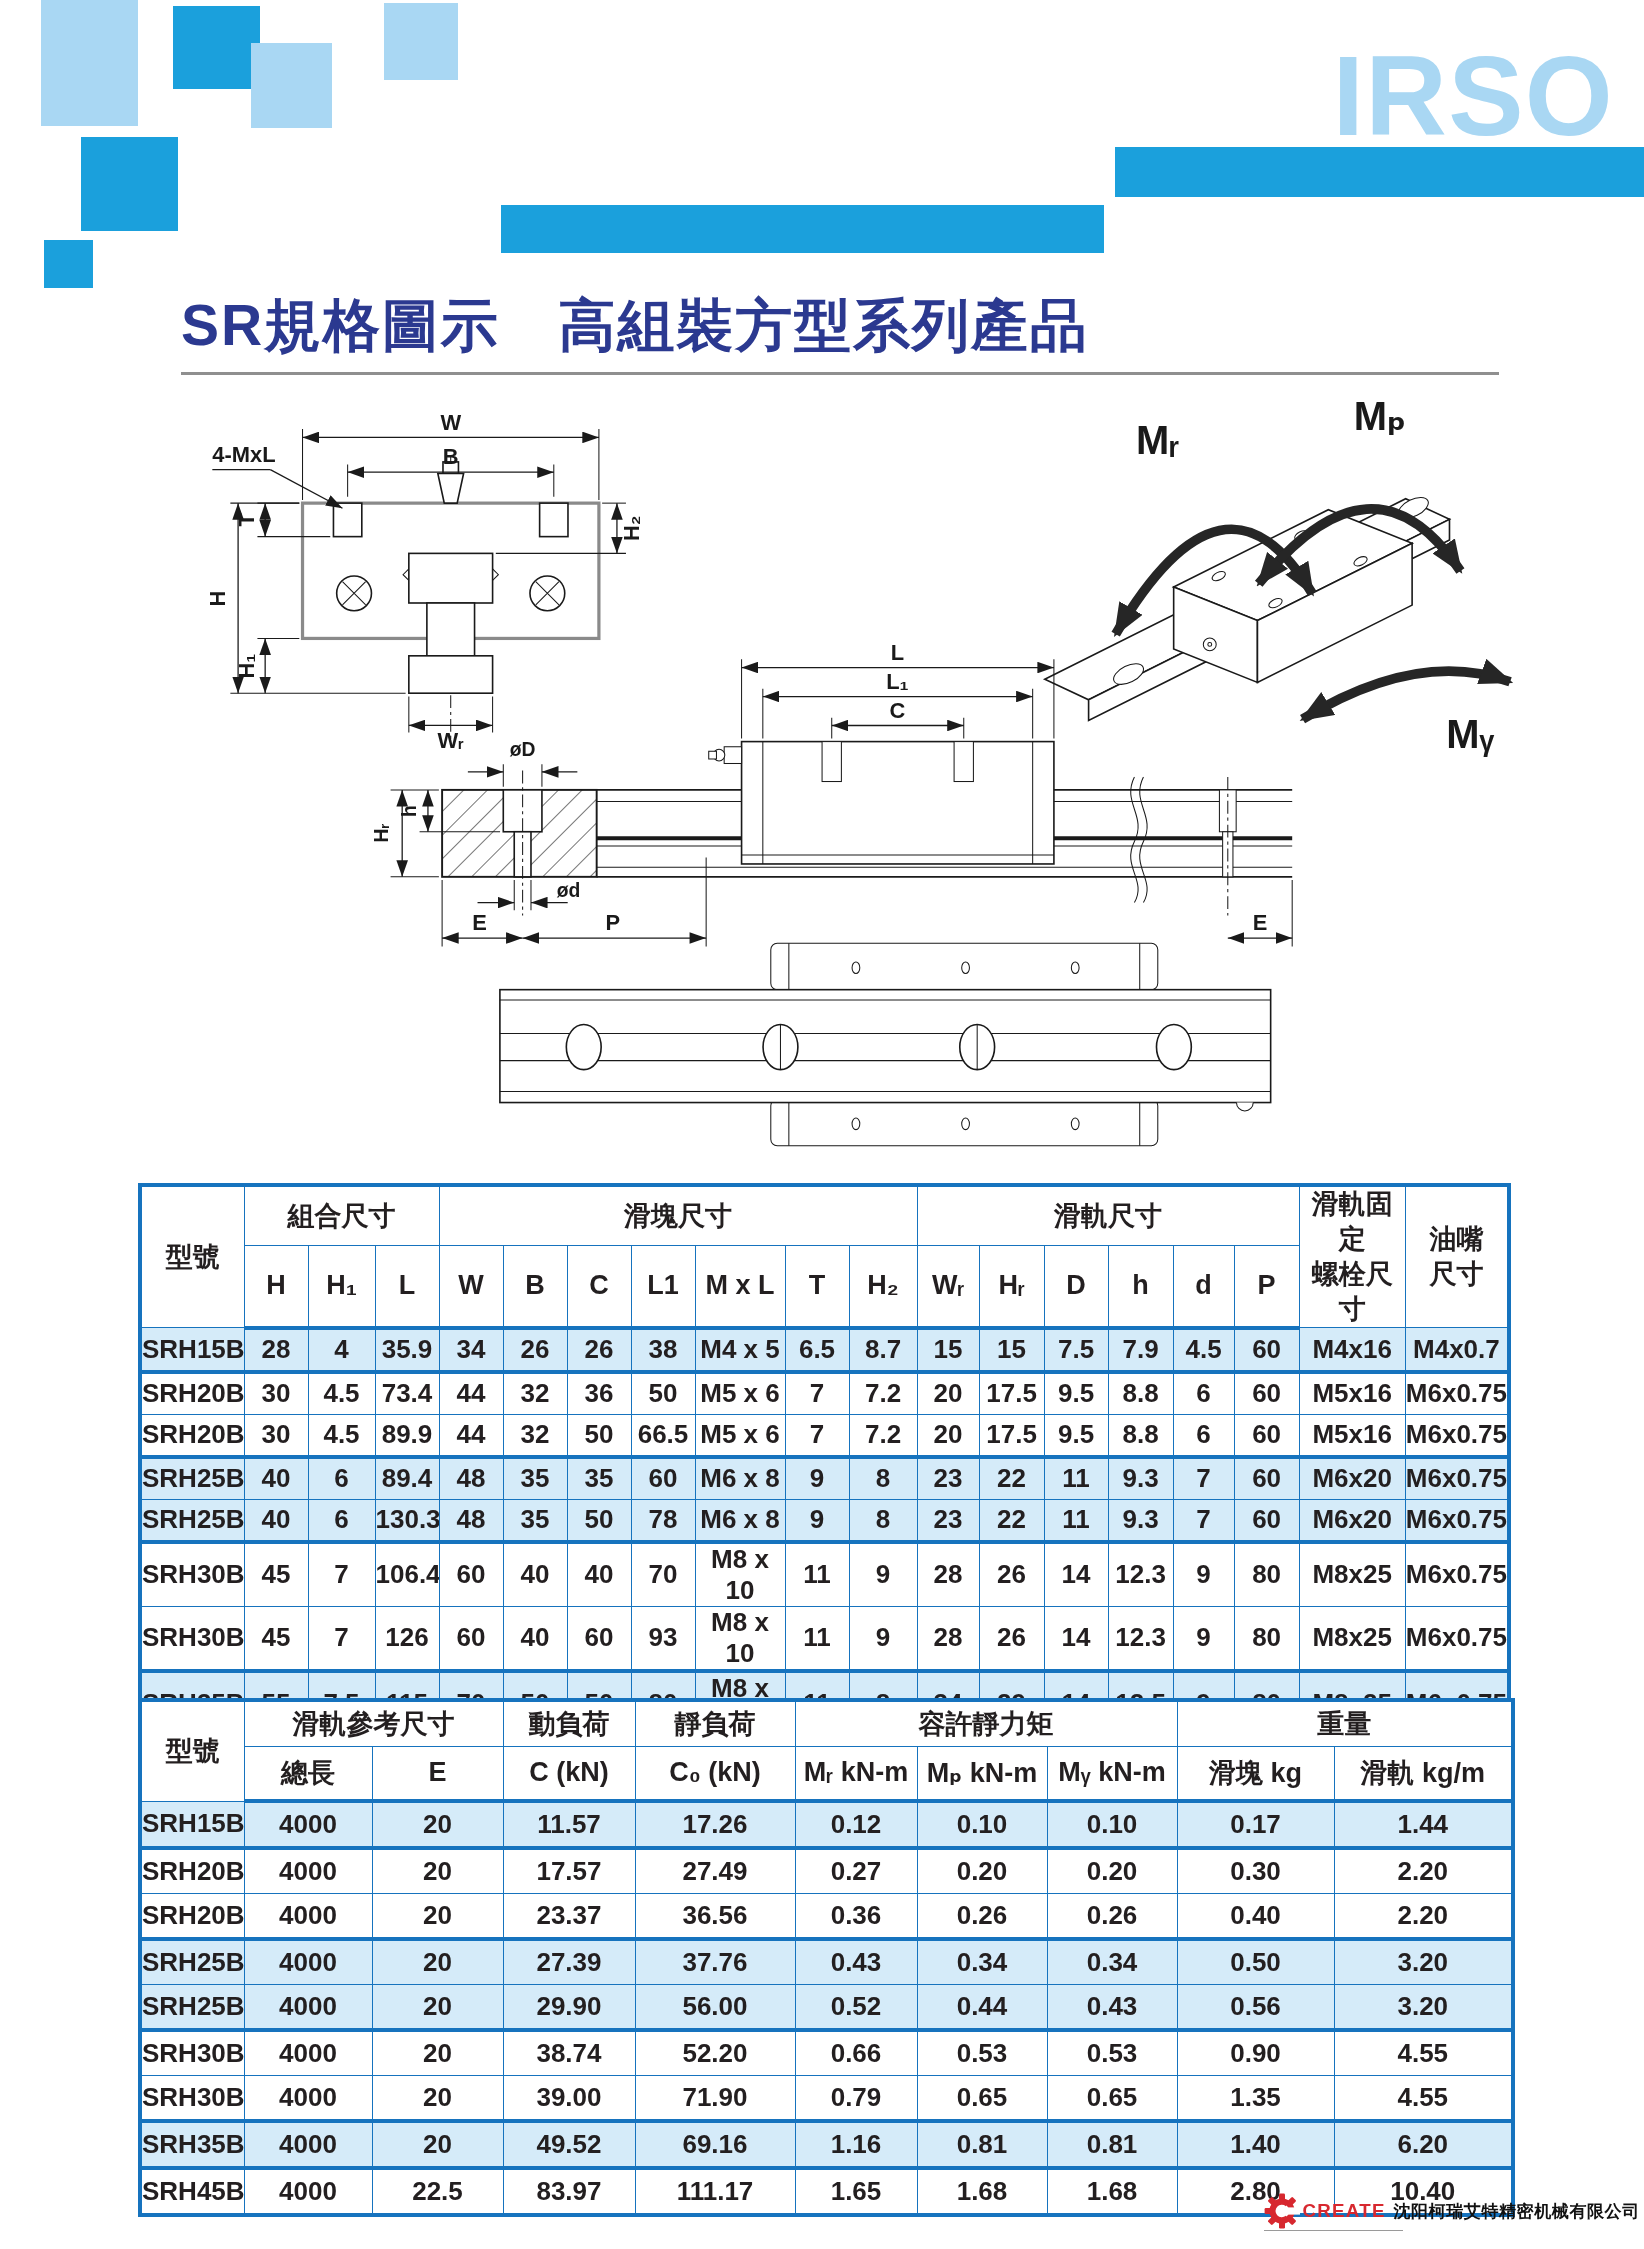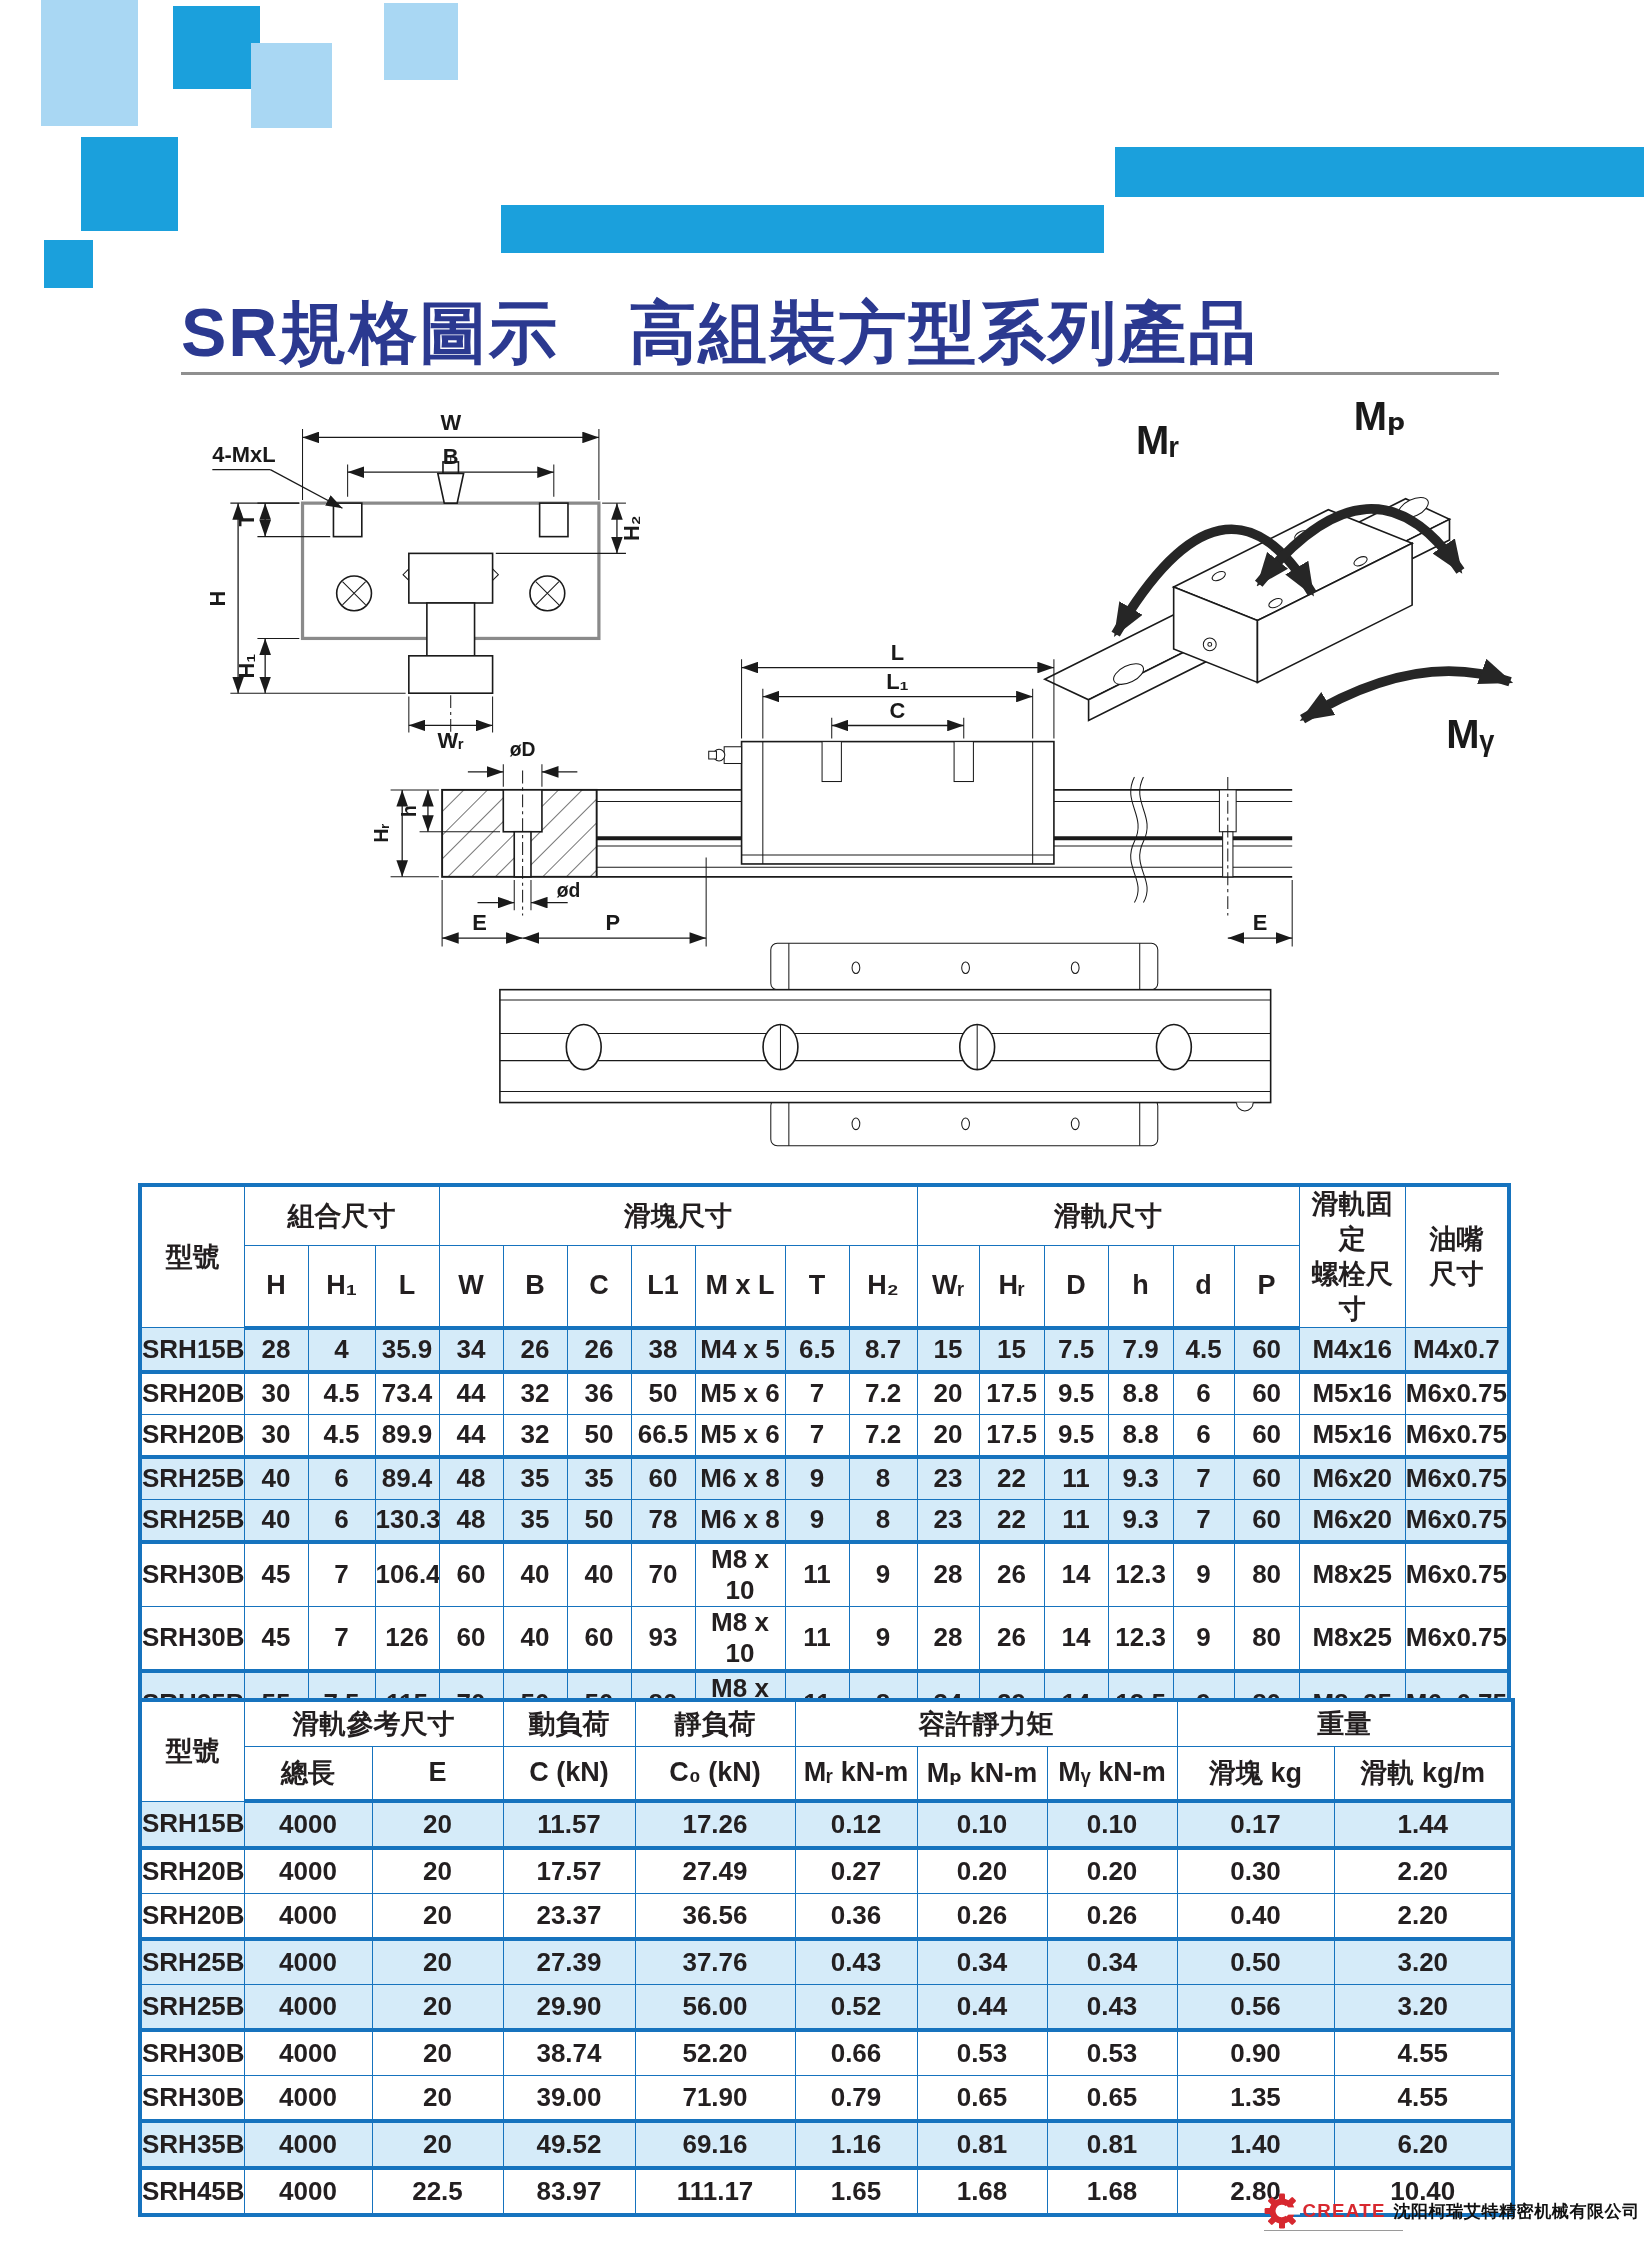--- a/index.html
+++ b/index.html
@@ -14,21 +14,21 @@
   #sq-b{left:173px;top:6.4px;width:87px;height:83px;}
   #sq-c{left:251px;top:43px;width:81px;height:85px;}
   #sq-d{left:384px;top:3.2px;width:74px;height:77px;}
   #sq-e{left:81px;top:137px;width:97px;height:94px;}
   #sq-f{left:44px;top:240px;width:49px;height:48px;}
   #bar1{left:1115px;top:147px;width:529px;height:50px;}
   #bar2{left:501px;top:205px;width:603px;height:48px;}
 
   #irso{position:absolute;top:40px;right:31px;font-size:113px;font-weight:bold;color:#A9D7F3;letter-spacing:1.3px;line-height:1;}
 
-  #title{position:absolute;left:181px;top:288px;font-size:68px;font-weight:bold;color:#2B3990;letter-spacing:1.9px;white-space:nowrap;}
+  #title{position:absolute;left:181px;top:288px;font-size:57px;font-weight:bold;color:#2B3990;letter-spacing:1.9px;white-space:nowrap;}
   #title-rule{position:absolute;left:181px;top:372px;width:1318px;height:2.6px;background:#8f8f8f;}
 
   svg.diag{position:absolute;overflow:visible;}
   #svgA{left:193px;top:400px;width:451px;height:348px;}
   #svgB{left:1019px;top:371px;width:522px;height:387px;}
   #svgC{left:371px;top:645px;width:944px;height:322px;}
   #svgD{left:487px;top:938px;width:803px;height:213px;}
   svg text{font-family:"Liberation Sans","DejaVu Sans",sans-serif;font-weight:bold;fill:#1a1a1a;}
   .dim{font-size:34px;}
   .dimS{font-size:30px;}
@@ -73,20 +73,21 @@
 
   <div class="sq lblue" id="sq-a"></div>
   <div class="sq blue" id="sq-b"></div>
   <div class="sq lblue" id="sq-c"></div>
   <div class="sq lblue" id="sq-d"></div>
   <div class="sq blue" id="sq-e"></div>
   <div class="sq blue" id="sq-f"></div>
   <div class="sq blue" id="bar1"></div>
   <div class="sq blue" id="bar2"></div>
 
+  <div id="irso">IRSO</div>
 
   <div id="title">SR規格圖示　高組裝方型系列產品</div>
   <div id="title-rule"></div>
 
   <svg id="svgA" class="diag" viewBox="0 0 700 540">
     <defs>
       <marker id="da" viewBox="0 0 10 7" refX="10" refY="3.5" markerWidth="26" markerHeight="18" markerUnits="userSpaceOnUse" orient="auto-start-reverse">
           <path d="M0,0 L10,3.5 L0,7 z" fill="#1a1a1a"></path>
         </marker>
     </defs>

